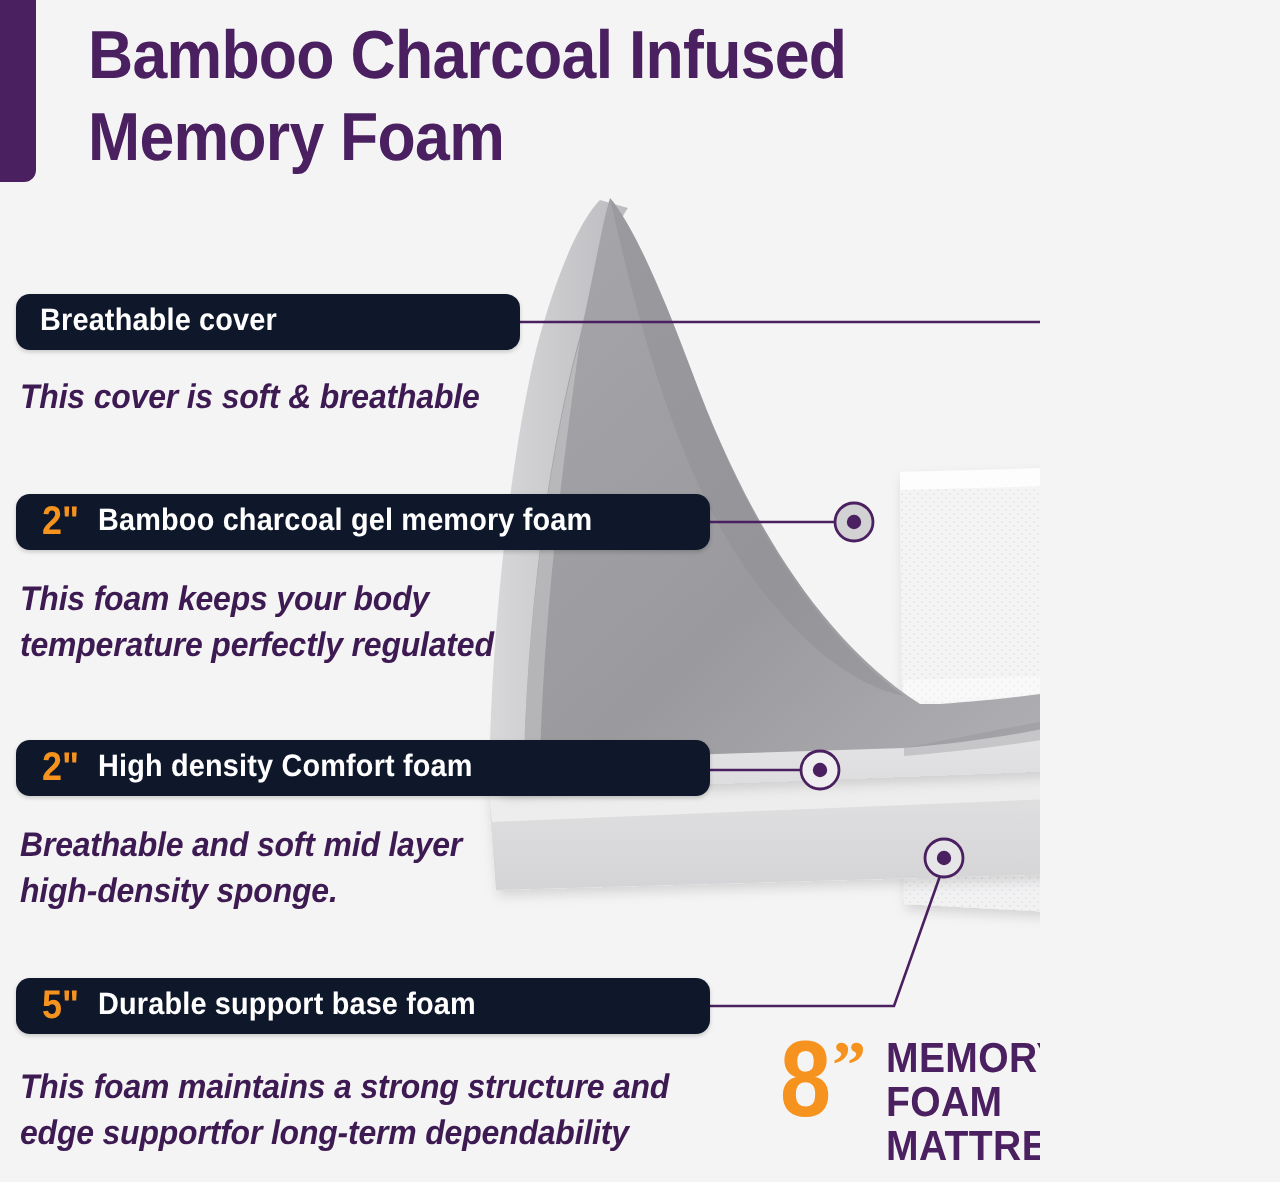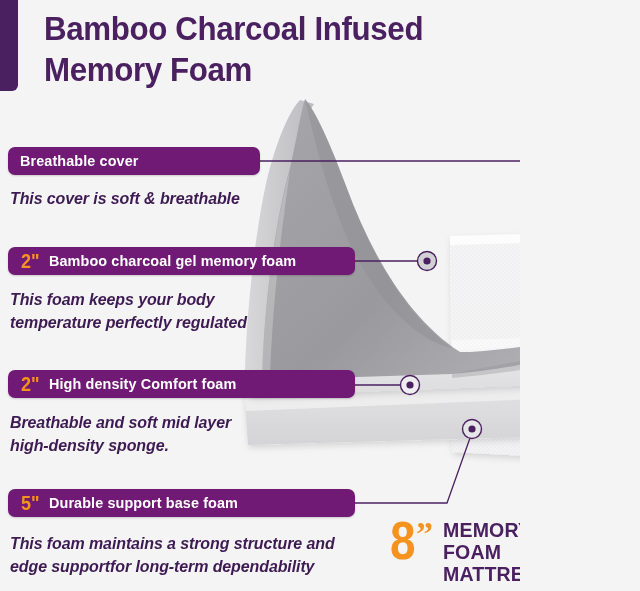--- a/index.html
+++ b/index.html
@@ -39,21 +39,21 @@
 
   
   .illustration{
     position:absolute;left:0;top:0;width:640px;height:591px;
     pointer-events:none;
   }
 
   
   .pill{
     position:absolute;
-    background:#701a75;
+    background:#0f172a;
     border-radius:7px;
     height:28px;
     display:flex;align-items:center;
     padding:0 12px;
     box-sizing:border-box;
     box-shadow:0 1px 2px rgba(0,0,0,.18);
   }
   .pill .inch{
     color:#f6921e;
     font-family:"Liberation Sans Narrow","Liberation Sans",sans-serif;

